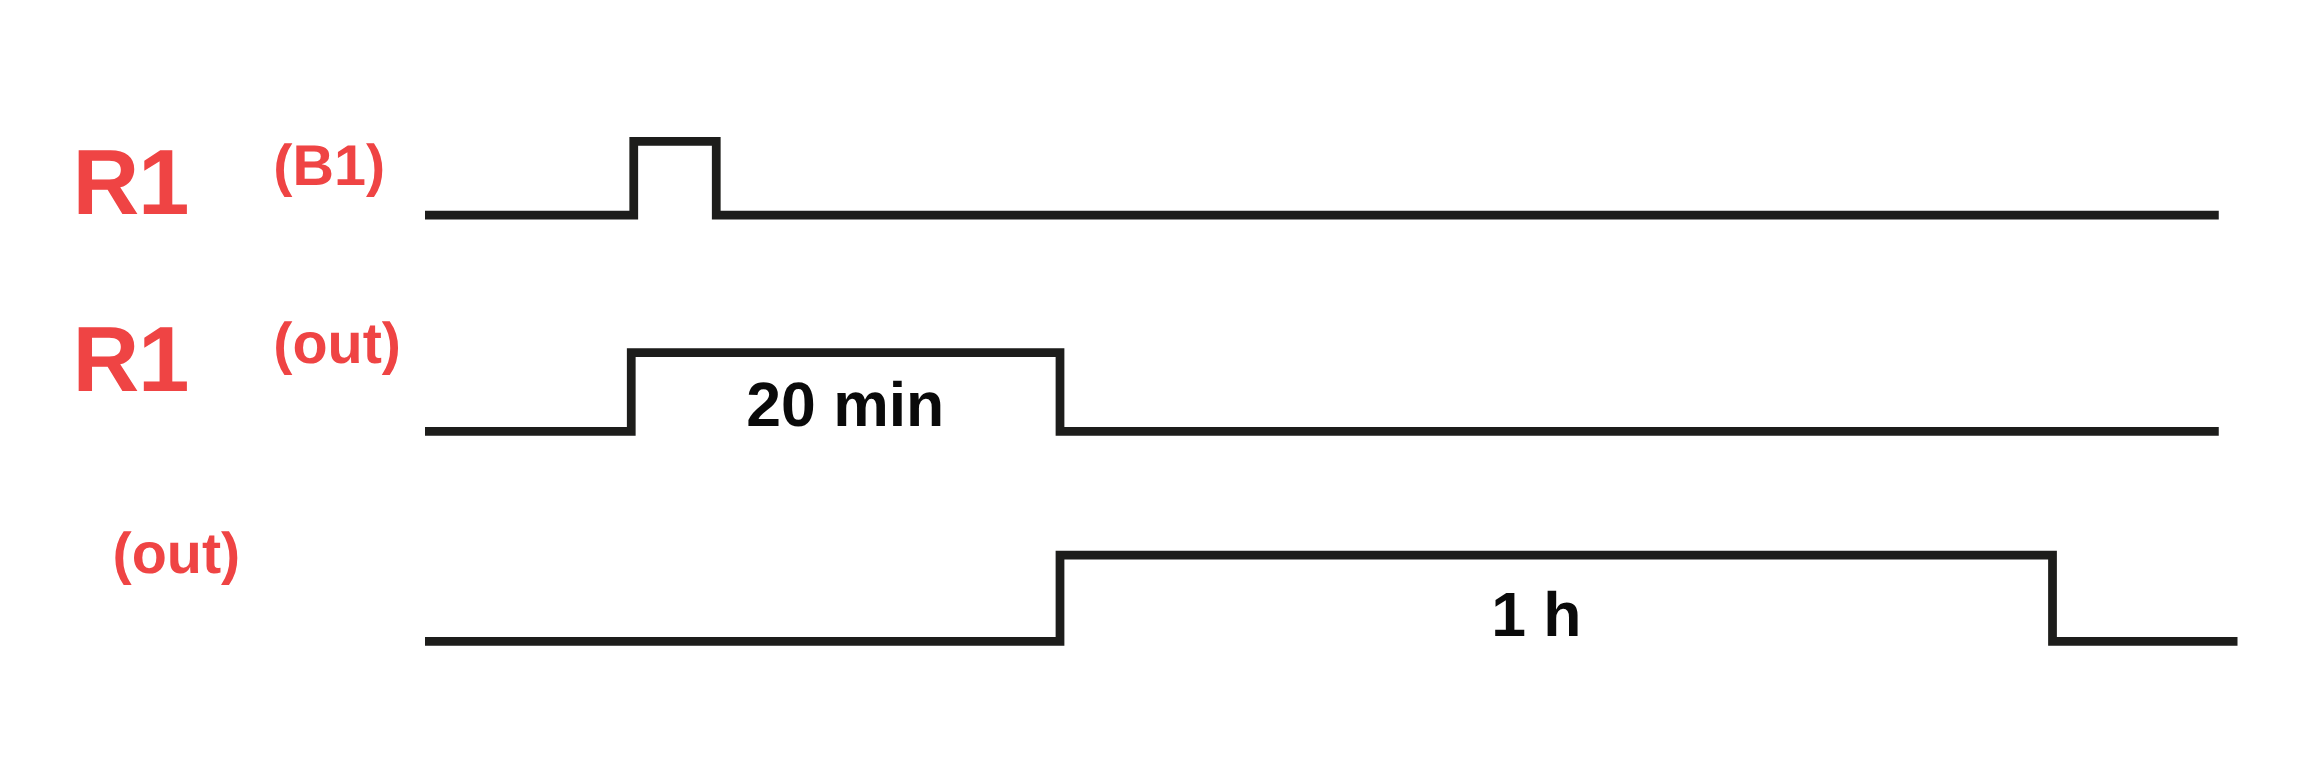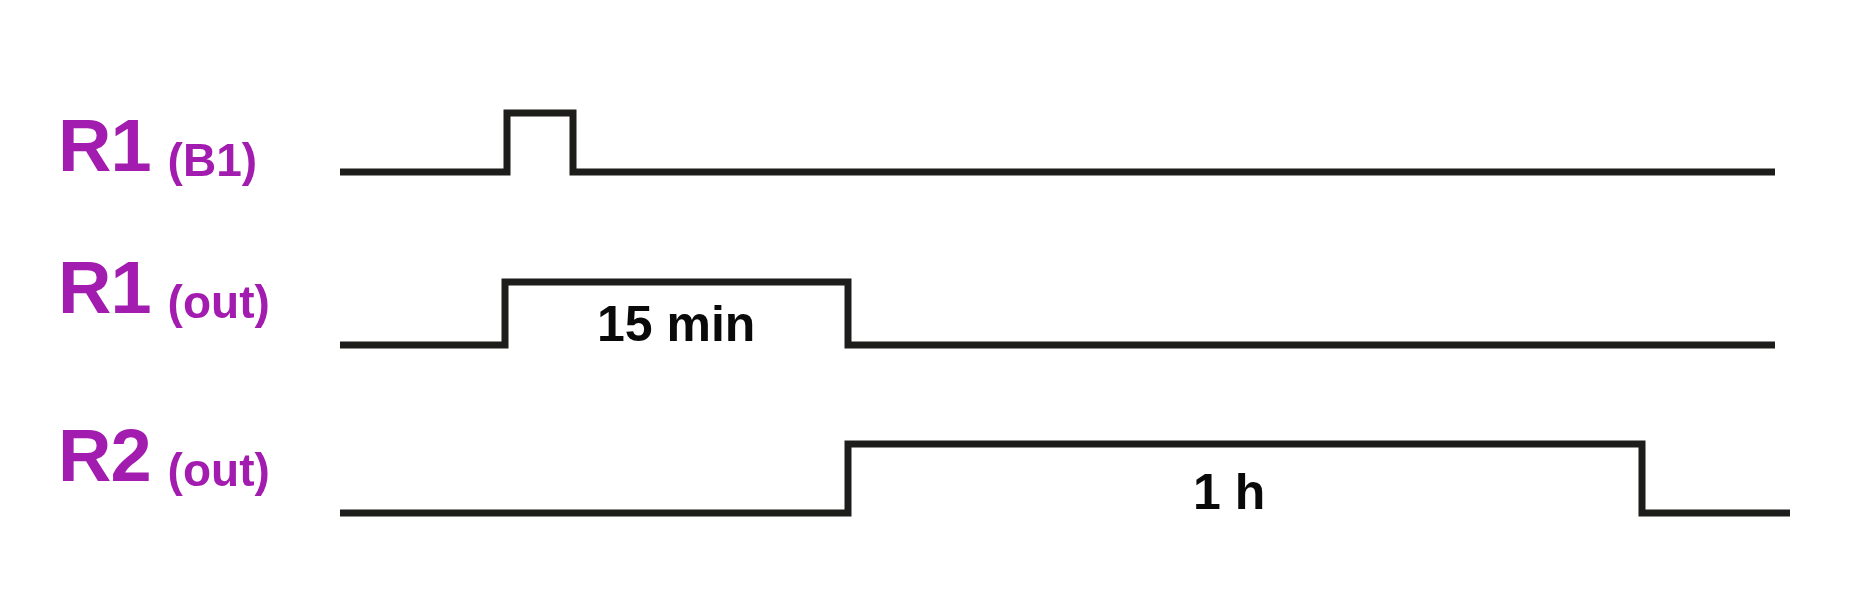--- a/index.html
+++ b/index.html
@@ -21,36 +21,37 @@
   .wave-svg {
     position: absolute;
     left: 0;
     top: 0;
     width: 1852px;
     height: 616px;
   }
   .row-label {
     position: absolute;
     display: flex;
-    align-items: flex-end;
+    align-items: flex-start;
     white-space: nowrap;
-    color: #a21caf;
+    color: #ef4444;
     user-select: none;
+    gap: 36px;
   }
   .label-main {
     font-size: 74px;
     font-weight: bold;
     letter-spacing: -1px;
     line-height: 1;
   }
   .label-sub {
     font-size: 46px;
     font-weight: bold;
     line-height: 1;
-    margin-left: 17px;
+    margin-left: 32px;
   }
   .duration-label {
     position: absolute;
     font-size: 50px;
     font-weight: bold;
     color: #0a0a0a;
     white-space: nowrap;
     line-height: 1;
     user-select: none;
   }
@@ -70,20 +71,19 @@
     <span class="label-main">R1</span>
     <span class="label-sub">(B1)</span>
   </div>
 
   <div class="row-label" id="label-1" style="left: 58px; top: 251px;">
     <span class="label-main">R1</span>
     <span class="label-sub">(out)</span>
   </div>
 
   <div class="row-label" id="label-2" style="left: 58px; top: 419px;">
-    <span class="label-main">R2</span>
     <span class="label-sub">(out)</span>
   </div>
 
-  <div class="duration-label" id="duration-1" style="left: 597px; top: 299px;">15 min</div>
+  <div class="duration-label" id="duration-1" style="left: 597px; top: 299px;">20 min</div>
   <div class="duration-label" id="duration-2" style="left: 1193px; top: 467px;">1 h</div>
 
 </div>
 
 </body></html>

